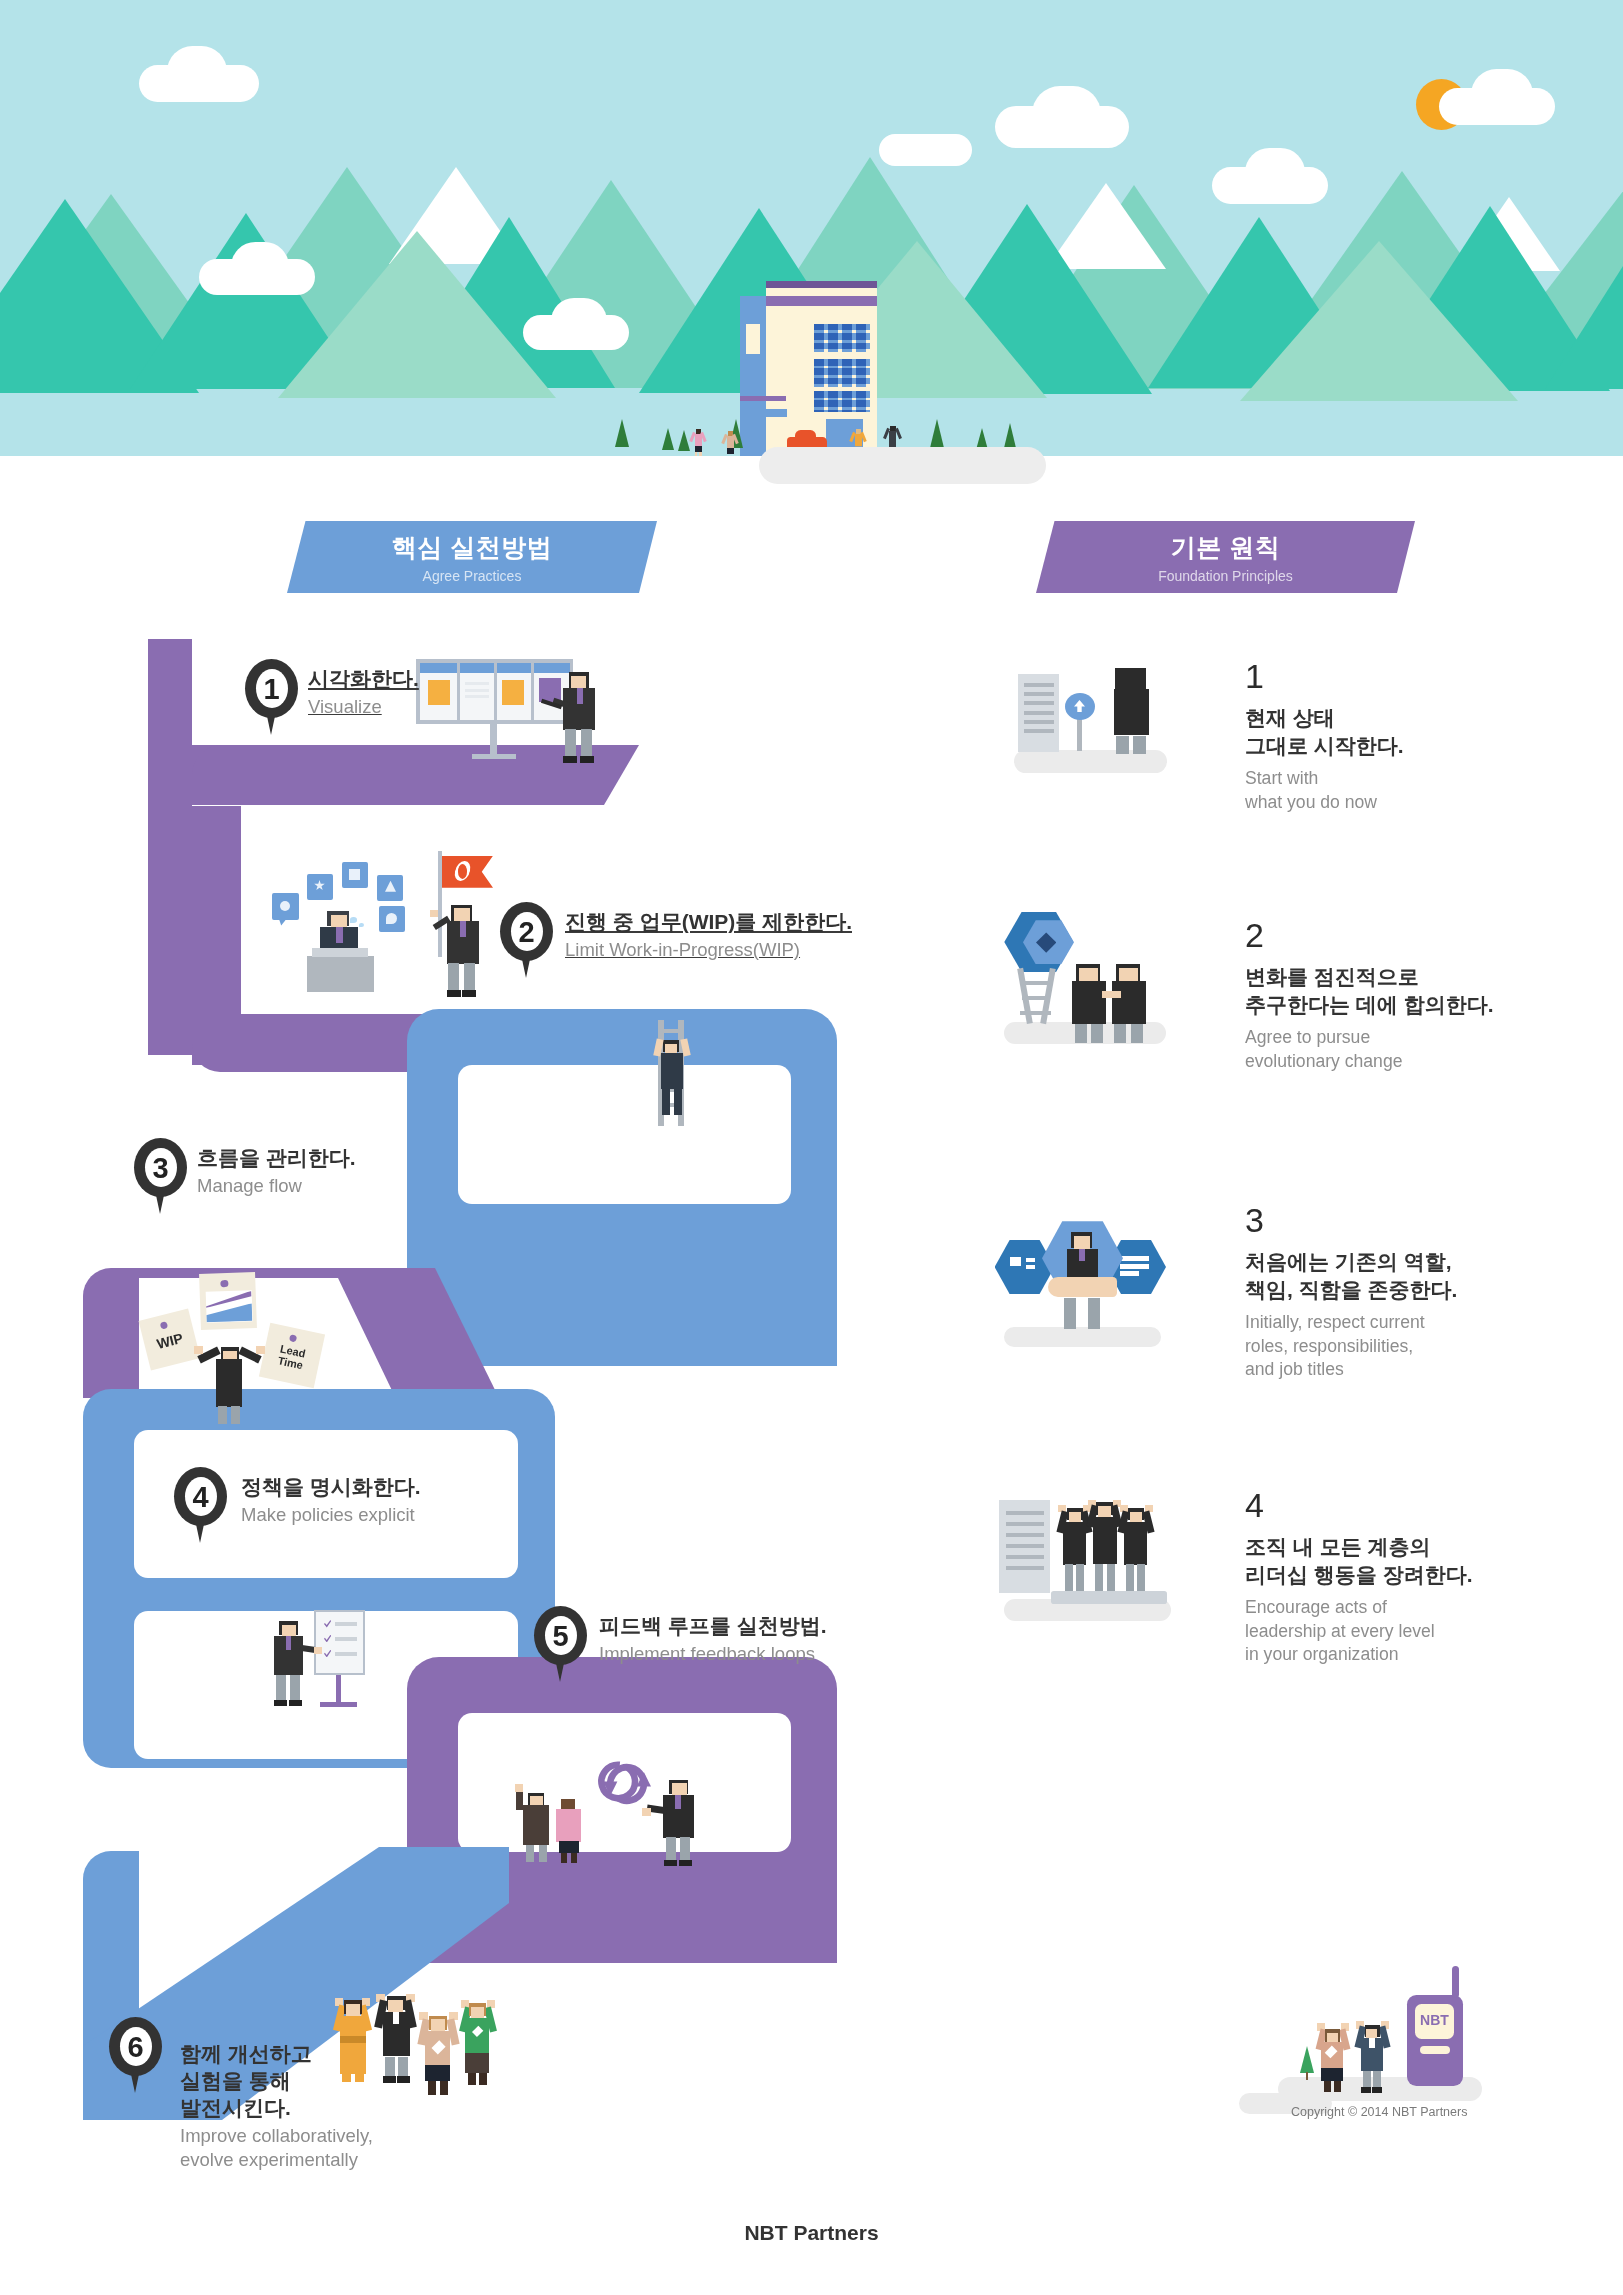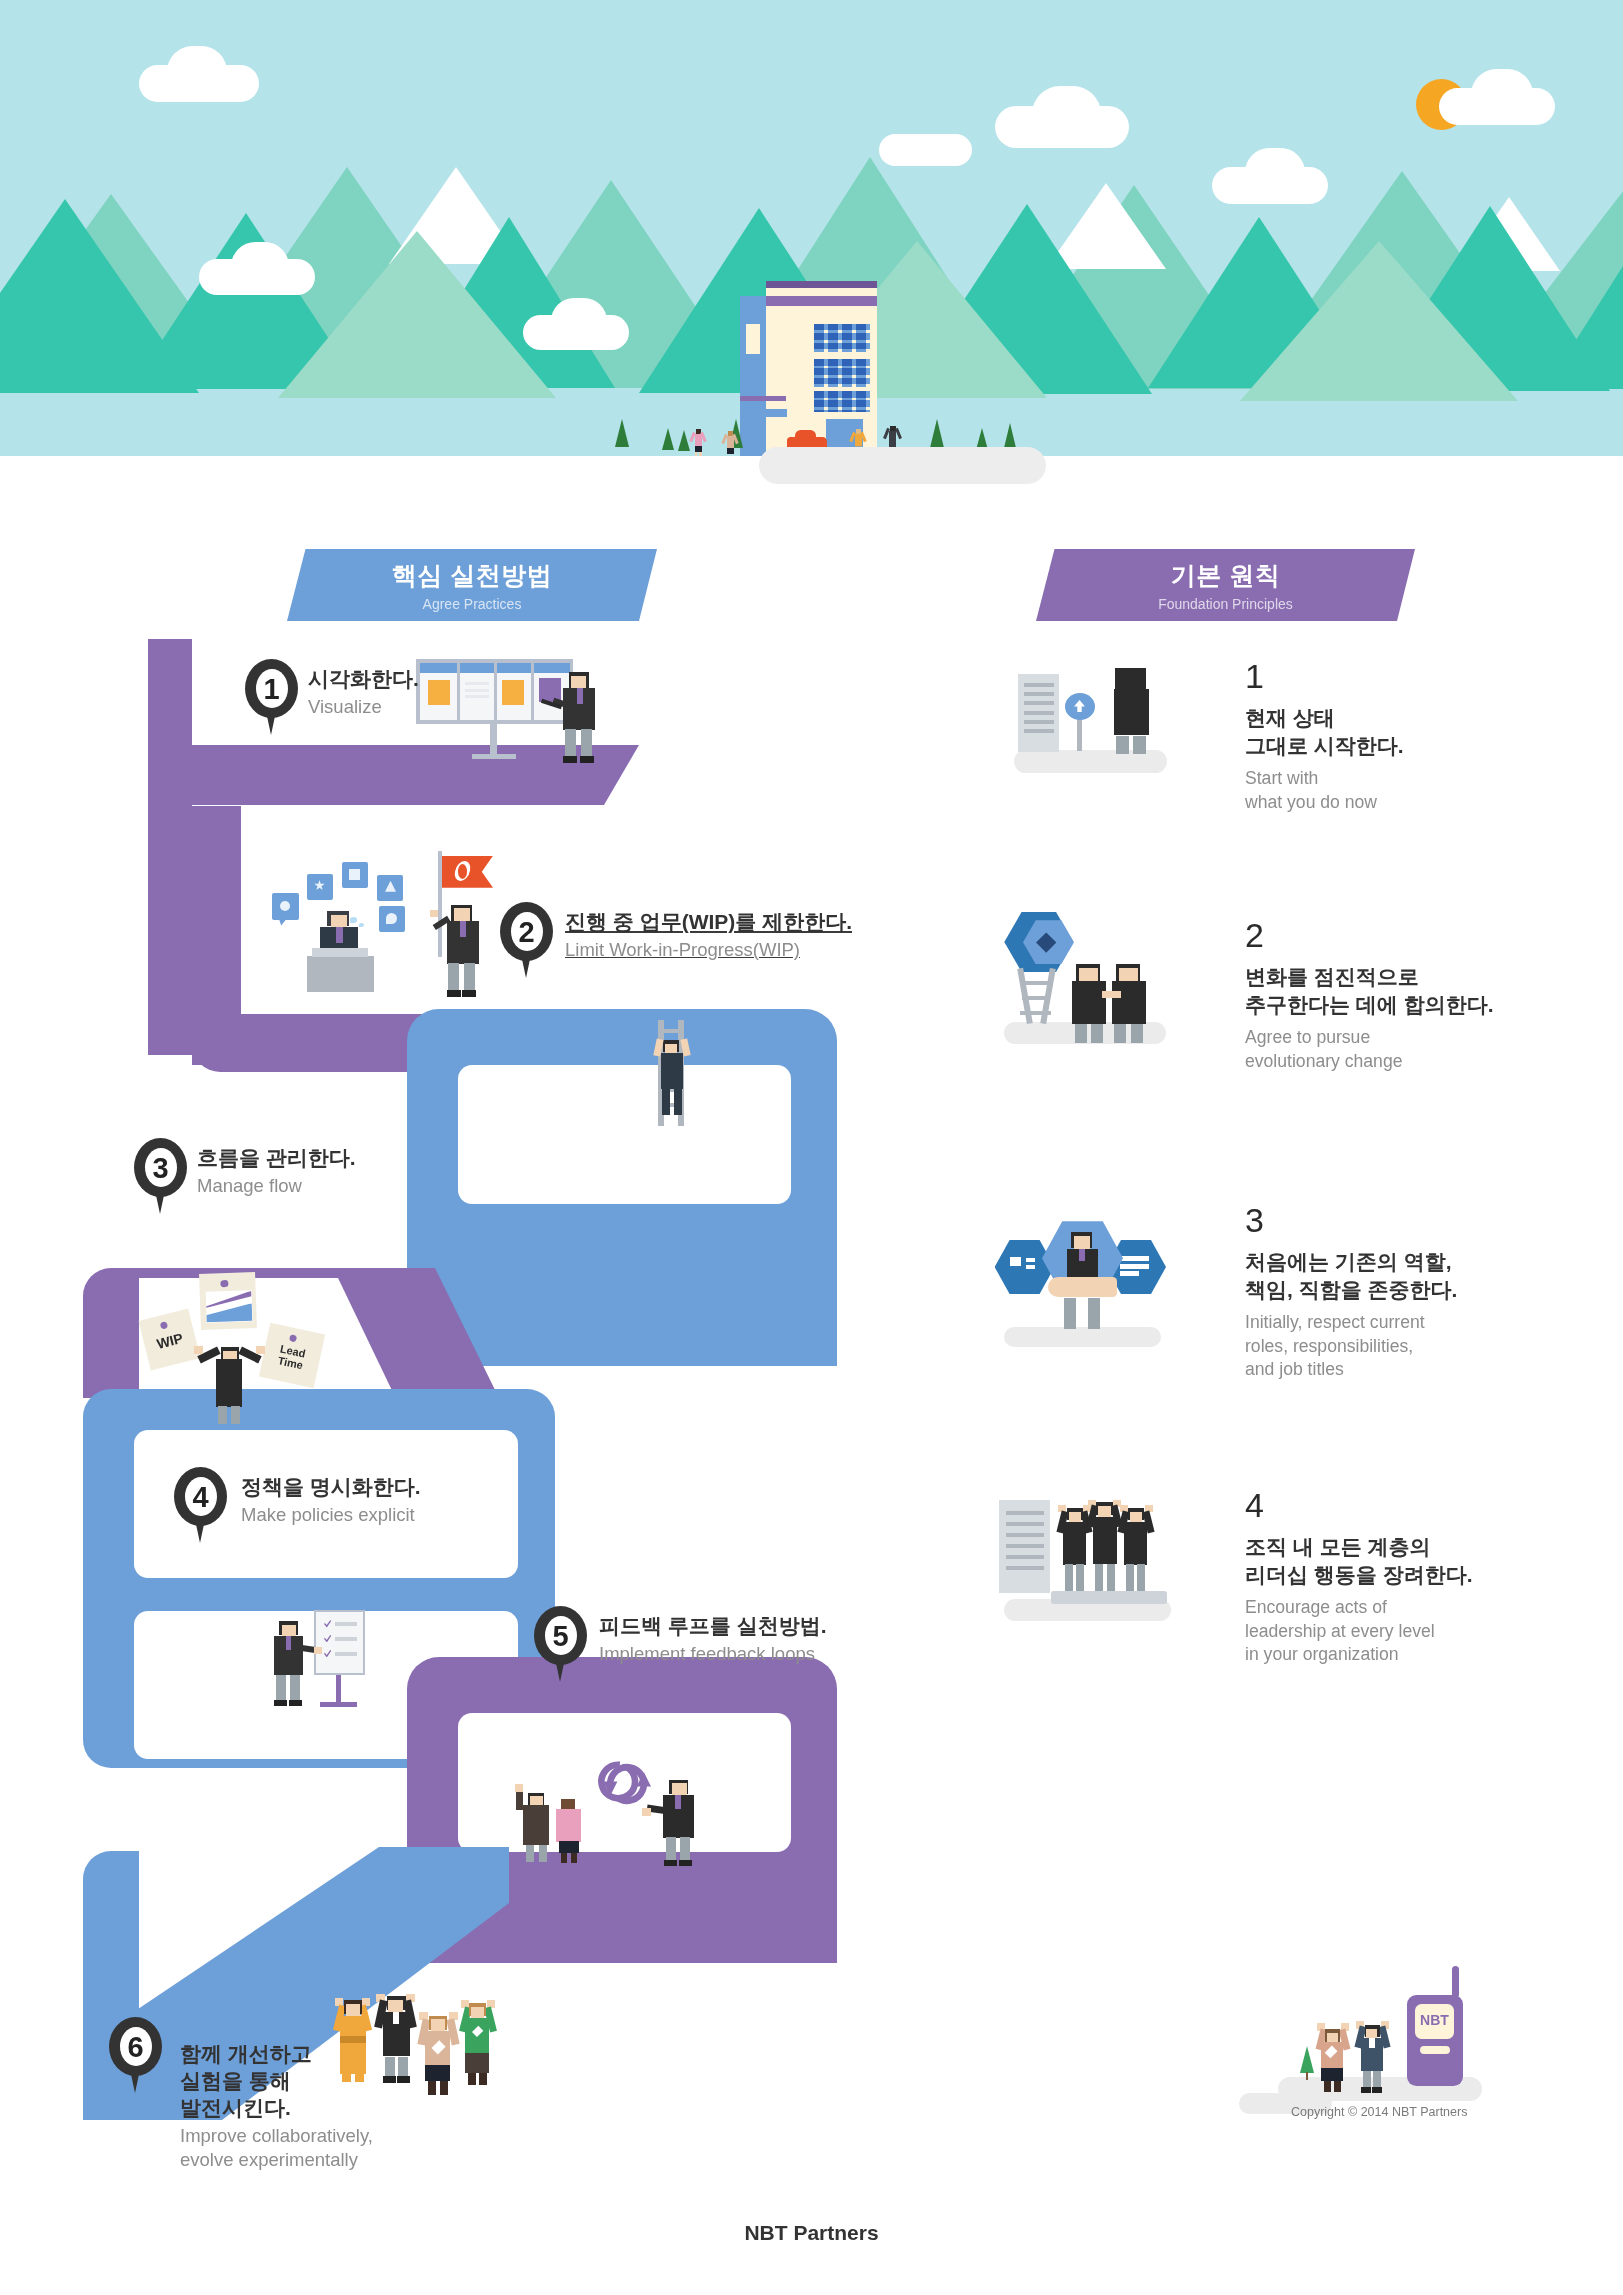--- a/index.html
+++ b/index.html
@@ -19,21 +19,21 @@
   .snowcap { position:absolute; width:0; height:0; border-style:solid; border-color:transparent; border-bottom-color:#ffffff; }
 
   #hero .title { position:absolute; left:0; top:111px; width:1623px; text-align:center; z-index:40; }
   #hero .title h1 { font-size:88px; font-weight:bold; letter-spacing:-1.9px; color:#3b3b3b; line-height:1; }
   #hero .title .sub { font-size:20.4px; color:#6e6e6e; margin-top:8.3px; letter-spacing:0px; }
 
   #ground { position:absolute; left:0; top:456px; width:1623px; height:18.5px; background:#fff; }
   #groundblob { position:absolute; left:759px; top:447px; width:287px; height:37px; background:#ededed; border-radius:462px; }
 
   
-  .banner { position:absolute; height:93px; color:#fff; text-align:center;margin-top:28px; }
+  .banner { position:absolute; height:93px; color:#fff; text-align:center; }
   .banner .shape { position:absolute; inset:0; }
   .banner h2 { position:relative; font-size:25px; font-weight:bold; padding-top:10.2px; letter-spacing:0.5px; }
   .banner .en { position:relative; font-size:14px; margin-top:3.7px; opacity:.72; }
 
   
   #ribbon { position:absolute; left:0; top:602px; width:925px; height:1527px; }
   .seg { position:absolute; }
   .pu { background:#8a6db1; }
   .bl { background:#6d9fd8; }
 
@@ -440,21 +440,21 @@
   <div class="r" style="left:149px;top:97px;width:8.3px;height:12px;background:#3b2b22;"></div>
   <div class="r" style="left:160px;top:97px;width:8.3px;height:12px;background:#3b2b22;"></div>
 </div>
 
 <div class="pin" style="left:245px; top:659px;">
   <div class="tail"></div>
   <div class="head"></div>
   <div class="ring"></div>
   <div class="num">1</div>
 </div>
-<div class="plabel" style="left:308px; top:666px;">
+<div class="plabel" style="left:308px; top:666px;text-decoration:underline;">
   <div class="ko">시각화한다.</div>
   <div class="en">Visualize</div>
 </div>
 
 <div class="pin" style="left:500px; top:902px;">
   <div class="tail"></div>
   <div class="head"></div>
   <div class="ring"></div>
   <div class="num">2</div>
 </div>

